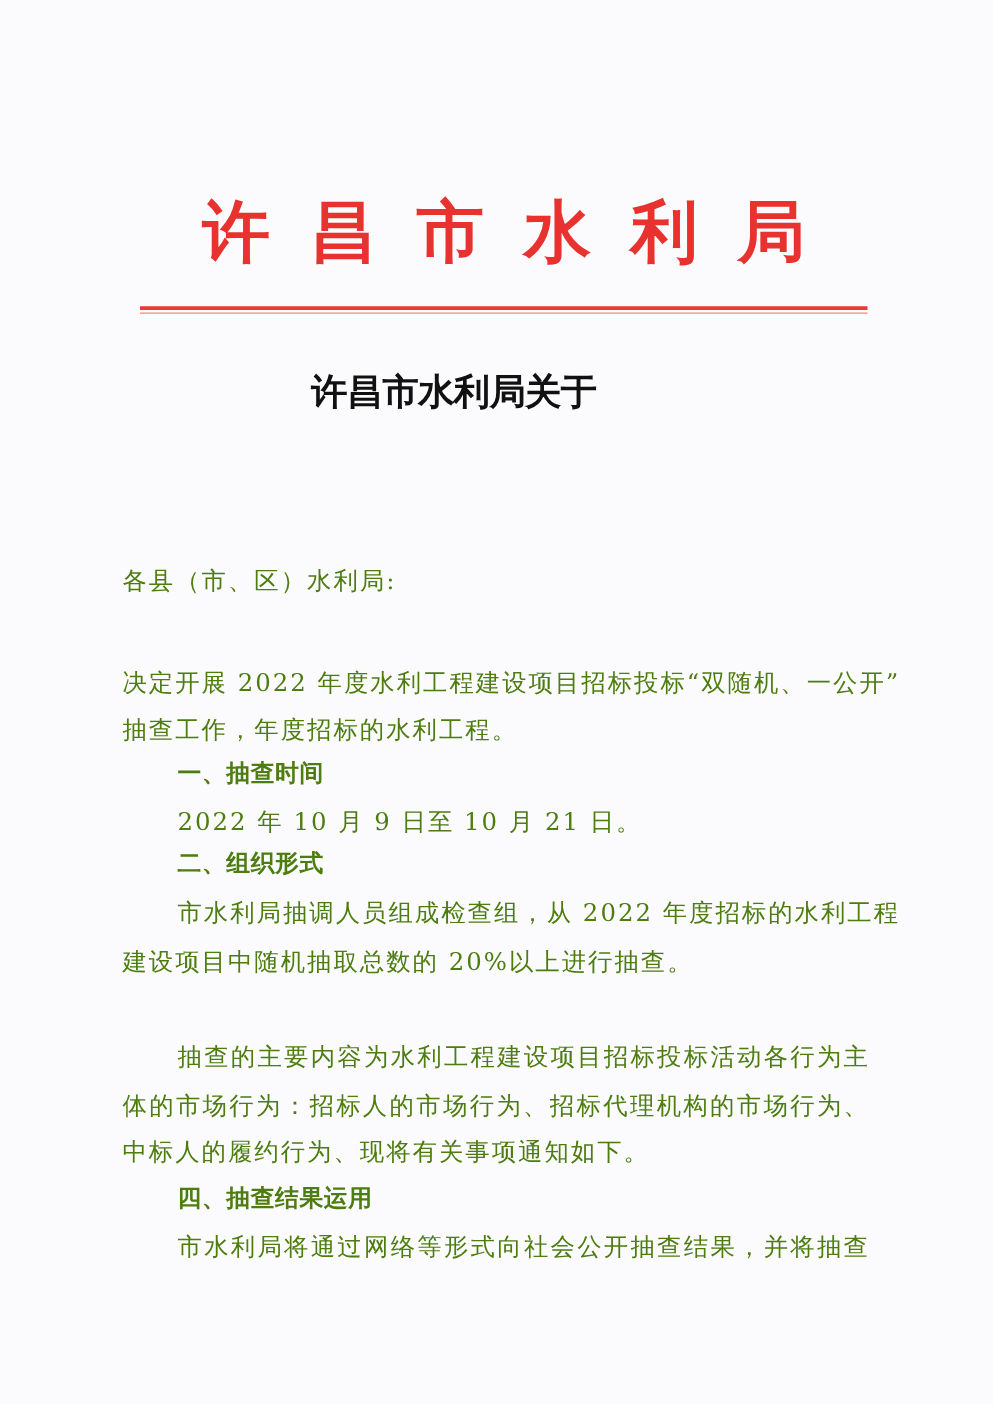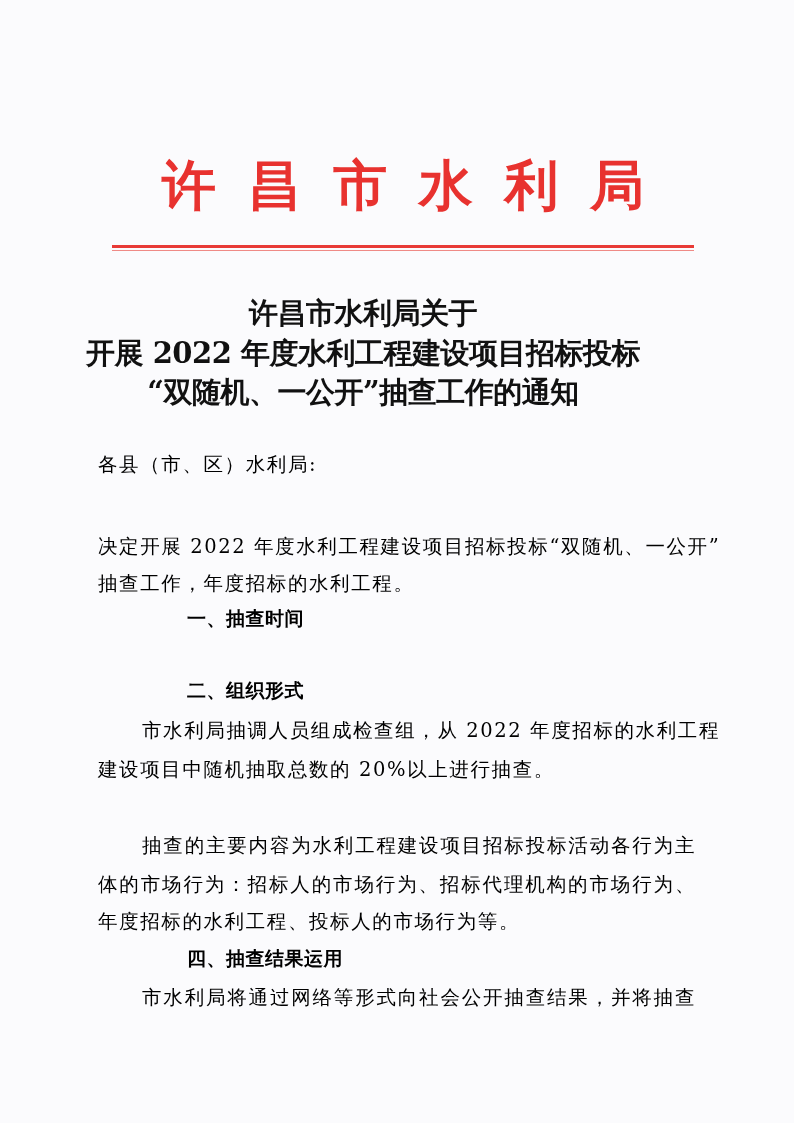--- a/index.html
+++ b/index.html
@@ -29,61 +29,60 @@
   }
   .title {
     position: absolute; left: 0; width: 726px; text-align: center;
     font-family: "DejaVu Serif", "Liberation Serif", serif;
     font-size: 29px; font-weight: bold; color: #111; line-height: 36px;
     letter-spacing: -0.5px;
   }
   .line {
     position: absolute; left: 98px; width: 600px;
     font-size: 19.5px; line-height: 26px; white-space: nowrap;
-    letter-spacing: 1.6px; color: #000000;
+    letter-spacing: 1.6px; color: #4d7c0f;
   }
   .indent { left: 142px; width: 560px; }
   .justify { text-align-last: justify; text-align: justify; width: 598px; }
   .indent.justify { width: 554px; }
   .heading {
-    font-family: Liberation Mono, monospace;
-    font-weight: bold; letter-spacing: 0.5px; font-size: 19px; margin-left: 45px;
+    font-family: Liberation Sans, sans-serif;
+    font-weight: bold; letter-spacing: 0.5px; font-size: 19px;
   }
 </style>
 </head>
 <body>
 
 <div class="page">
 
   <div class="masthead">
     <span>许</span>
     <span>昌</span>
     <span>市</span>
     <span>水</span>
     <span>利</span>
     <span>局</span>
   </div>
   <div class="rule-thick"></div>
   <div class="rule-thin"></div>
 
   <div class="title" style="top:295px">许昌市水利局关于</div>
-  <div class="title" style="top:335px">开展 2022 年度水利工程建设项目招标投标</div>
-  <div class="title" style="top:374px">“双随机、一公开”抽查工作的通知</div>
 
   <div class="line" style="top:452px">各县（市、区）水利局:</div>
 
   <div class="line justify" style="top:534px">决定开展 2022 年度水利工程建设项目招标投标“双随机、一公开”</div>
   <div class="line" style="top:571px">抽查工作，年度招标的水利工程。</div>
 
   <div class="line indent heading" style="top:607px">一、抽查时间</div>
+  <div class="line indent" style="top:645px">2022 年 10 月 9 日至 10 月 21 日。</div>
 
   <div class="line indent heading" style="top:679px">二、组织形式</div>
   <div class="line indent justify" style="top:718px">市水利局抽调人员组成检查组，从 2022 年度招标的水利工程</div>
   <div class="line" style="top:757px">建设项目中随机抽取总数的 20%以上进行抽查。</div>
 
   <div class="line justify" style="top:872px">体的市场行为：招标人的市场行为、招标代理机构的市场行为、</div>
   <div class="line indent justify" style="top:833px">抽查的主要内容为水利工程建设项目招标投标活动各行为主</div>
-  <div class="line" style="top:909px">年度招标的水利工程、投标人的市场行为等。</div>
+  <div class="line" style="top:909px">中标人的履约行为、现将有关事项通知如下。</div>
 
   <div class="line indent justify" style="top:985px">市水利局将通过网络等形式向社会公开抽查结果，并将抽查</div>
   <div class="line indent heading" style="top:947px">四、抽查结果运用</div>
 
 </div>
 
 </body></html>

